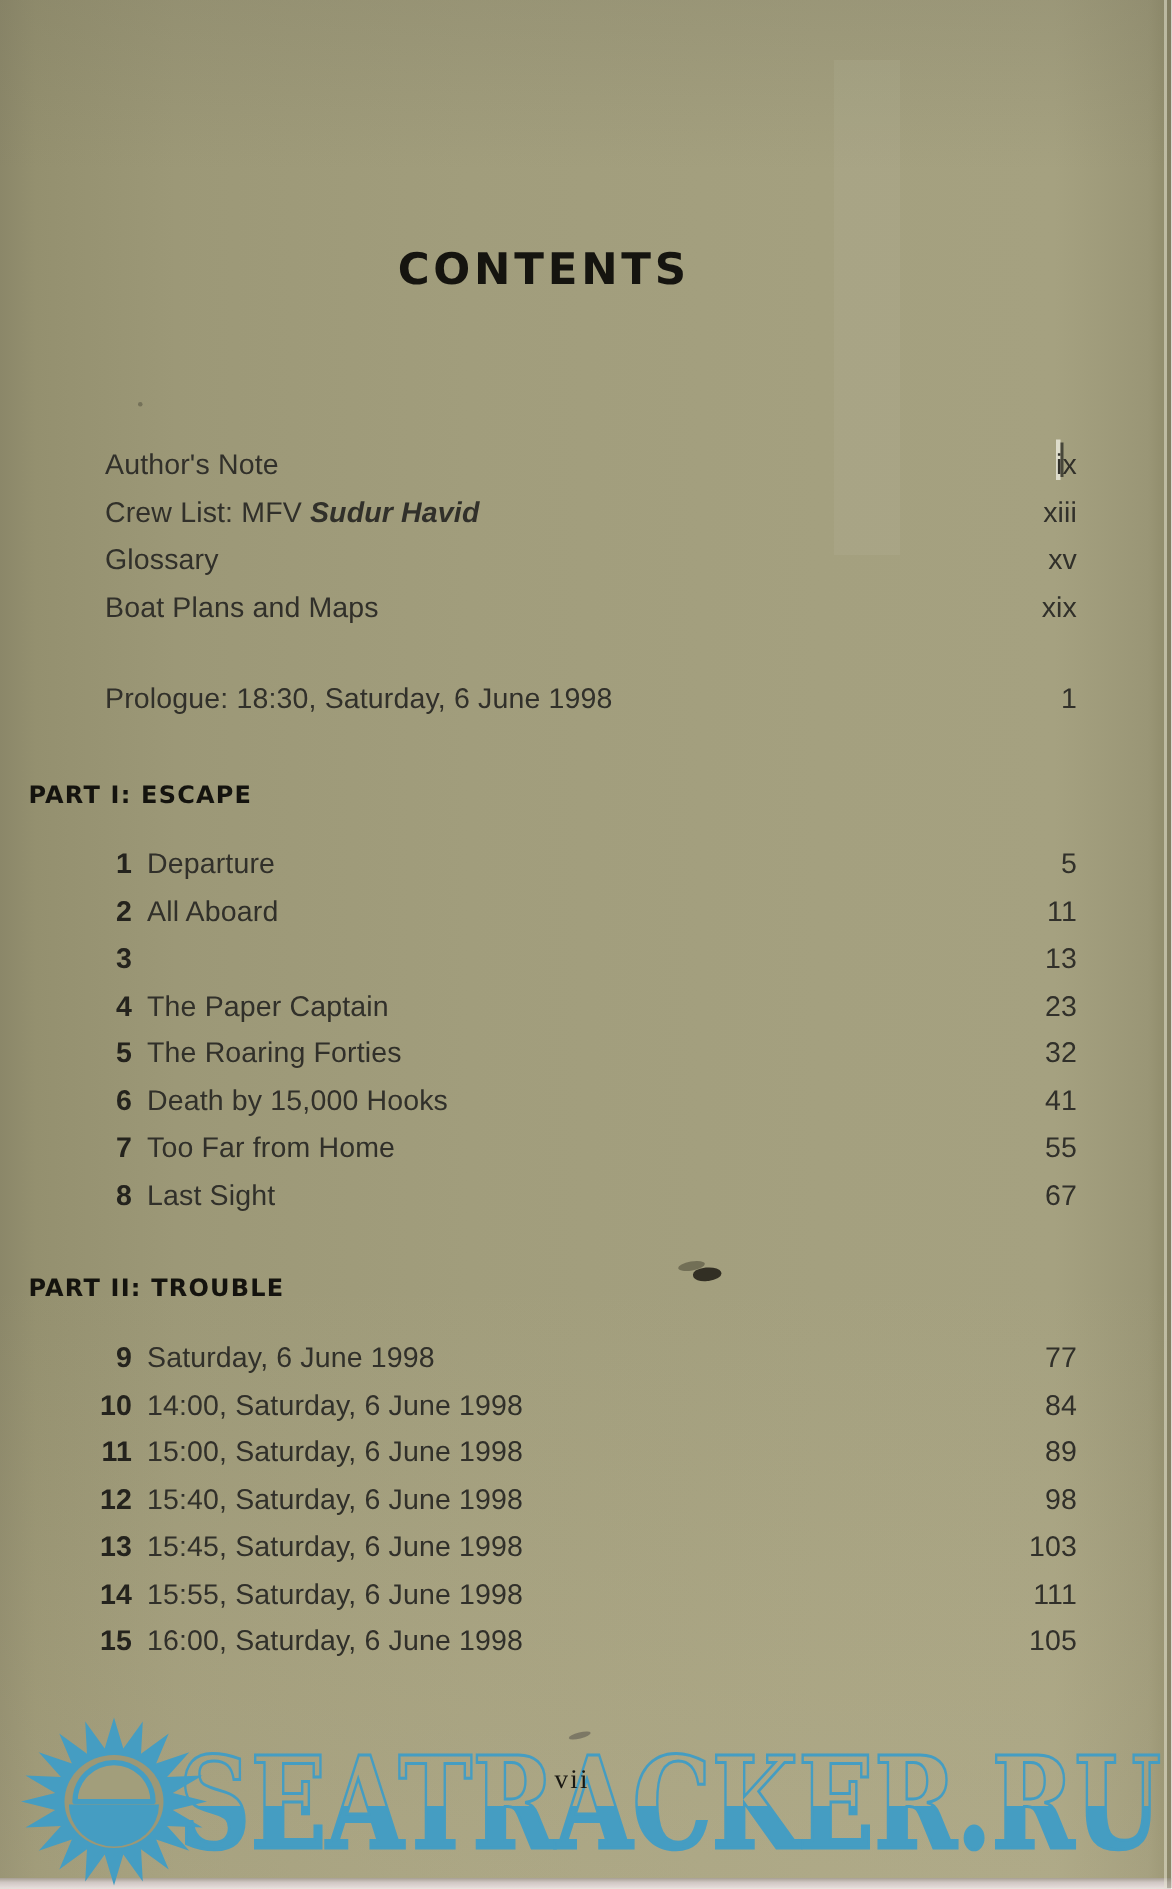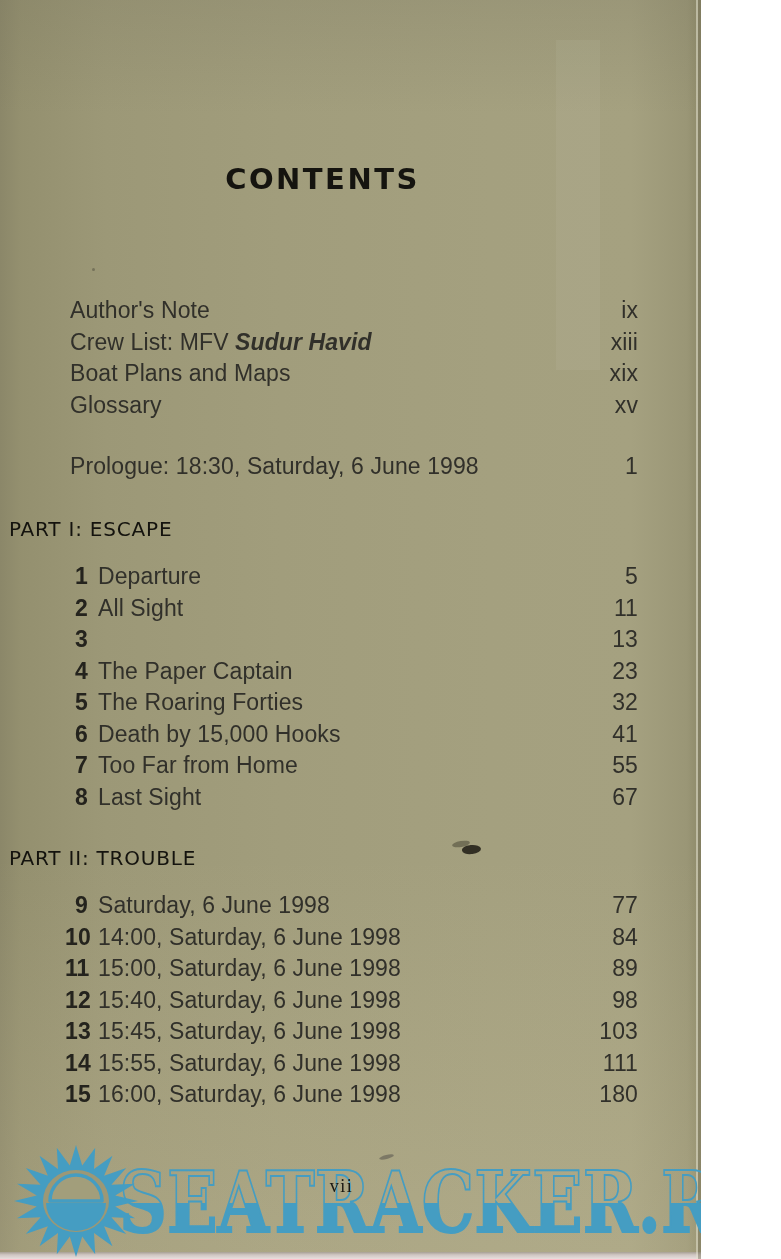--- a/index.html
+++ b/index.html
@@ -1,18 +1,18 @@
 <!DOCTYPE html>
 <html><head>
 <meta charset="utf-8">
 <style>
   html,body{margin:0;padding:0;}
   body{width:781px;height:1259px;overflow:hidden;
        font-family:"Liberation Sans",sans-serif;}
-  .page{position:relative;width:701px;height:1259px;overflow:hidden;
+  .page{position:relative;width:781px;height:1259px;overflow:hidden;
     background:
       linear-gradient(180deg, rgba(118,115,93,0.22) 0%, rgba(118,115,93,0) 9%,
                       rgba(0,0,0,0) 68%, rgba(210,200,163,0.12) 85%, rgba(216,206,168,0.2) 100%),
       linear-gradient(90deg, #8b8769 0%, #94906f 3%, #9c9877 15%, #a19d7c 40%,
                       #a4a07f 70%, #a5a180 90%, #9a9676 98%, #8d8968 100%);
   }
   
   .bottom-strip{position:absolute;left:0;right:0;bottom:0;height:7px;
       background:linear-gradient(180deg,#a79f93 0%,#cfc6c2 40%,#e8dfde 100%);z-index:3;}
   .right-edge-light{position:absolute;top:0;bottom:0;right:3px;width:2px;
@@ -21,30 +21,30 @@
       background:rgba(120,116,90,0.45);z-index:3;}
   .streak{position:absolute;left:556px;top:40px;width:44px;height:330px;
       background:rgba(255,255,248,0.05);z-index:1;}
   
   .abs{position:absolute;left:0;right:0;padding-left:65px;padding-right:63px;z-index:2;}
   h1.title{top:158px;margin:0;text-align:center;padding-left:7px;
       font-family:"DejaVu Sans","Liberation Sans",sans-serif;
       font-size:29px;font-weight:bold;letter-spacing:2.5px;color:#15140f;
       line-height:42px;}
   h2.part{margin:0;font-family:"DejaVu Sans","Liberation Sans",sans-serif;
-      font-size:20px;font-weight:normal;letter-spacing:0.8px;color:#14130e;
-      line-height:23px;padding-left:9px;}
+      font-size:16px;font-weight:bold;letter-spacing:0.8px;color:#14130e;
+      line-height:23px;padding-left:19px;}
   #part1-heading{top:518px;}
   #part2-heading{top:847px;}
   #front-matter{top:295px;}
   #prologue{top:451px;}
   #part1-rows{top:561px;}
   #part2-rows{top:890px;}
   .row{display:flex;align-items:baseline;line-height:31.5px;height:31.5px;
-      font-size:23px;color:#31302a;letter-spacing:0.1px;}
+      font-size:19px;color:#31302a;letter-spacing:0.1px;}
   .row .num{width:23px;text-align:right;font-weight:bold;color:#24231d;flex:none;
       margin-right:10px;}
   .row .label{flex:none;white-space:pre;}
   .row .label .it{font-style:italic;font-weight:bold;}
   .row .grow{flex:1;}
   .row .pg{flex:none;text-align:center;}
   .row.plain{padding-left:5px;}
   .folio{top:1176px;text-align:center;padding-left:9px;z-index:6;
       font-family:"Liberation Serif",serif;font-size:18px;letter-spacing:1.5px;
       color:#191813;line-height:20px;margin-left:36px;}
@@ -83,28 +83,28 @@
         <span class="label"><span>Author's Note</span></span>
         <span class="grow"></span>
         <span class="pg">ix</span>
       </div>
       <div class="row plain">
         <span class="label"><span>Crew List: MFV </span><span class="it">Sudur Havid</span></span>
         <span class="grow"></span>
         <span class="pg">xiii</span>
       </div>
       <div class="row plain">
+        <span class="label"><span>Glossary</span></span>
+        <span class="grow"></span>
+        <span class="pg">xv</span>
+      </div>
+      <div class="row plain">
         <span class="label"><span>Boat Plans and Maps</span></span>
         <span class="grow"></span>
         <span class="pg">xix</span>
-      </div>
-      <div class="row plain">
-        <span class="label"><span>Glossary</span></span>
-        <span class="grow"></span>
-        <span class="pg">xv</span>
       </div>
     </div>
 
   <div class="abs" id="prologue">
       <div class="row plain">
         <span class="label"><span>Prologue: 18:30, Saturday, 6 June 1998</span></span>
         <span class="grow"></span>
         <span class="pg">1</span>
       </div>
     </div>
@@ -112,21 +112,21 @@
   <h2 class="abs part" id="part1-heading">PART I: ESCAPE</h2>
   <div class="abs" id="part1-rows">
       <div class="row">
         <span class="num">1</span>
         <span class="label"><span>Departure</span></span>
         <span class="grow"></span>
         <span class="pg">5</span>
       </div>
       <div class="row">
         <span class="num">2</span>
-        <span class="label"><span>All Sight</span></span>
+        <span class="label"><span>All Aboard</span></span>
         <span class="grow"></span>
         <span class="pg">11</span>
       </div>
       <div class="row">
         <span class="num">3</span>
         <span class="grow"></span>
         <span class="pg">13</span>
       </div>
       <div class="row">
         <span class="num">4</span>
@@ -198,21 +198,21 @@
       <div class="row">
         <span class="num">14</span>
         <span class="label"><span>15:55, Saturday, 6 June 1998</span></span>
         <span class="grow"></span>
         <span class="pg">111</span>
       </div>
       <div class="row">
         <span class="num">15</span>
         <span class="label"><span>16:00, Saturday, 6 June 1998</span></span>
         <span class="grow"></span>
-        <span class="pg">180</span>
+        <span class="pg">105</span>
       </div>
     </div>
 
   <svg class="wm-letters" width="667" height="119" viewBox="0 0 667 119">
     <defs>
       <linearGradient id="wm-grad" x1="0" y1="0" x2="0" y2="1">
         <stop offset="0" stop-color="#459dc2" stop-opacity="0"></stop>
         <stop offset="0.51" stop-color="#459dc2" stop-opacity="0"></stop>
         <stop offset="0.51" stop-color="#459dc2" stop-opacity="1"></stop>
         <stop offset="1" stop-color="#459dc2" stop-opacity="1"></stop>

